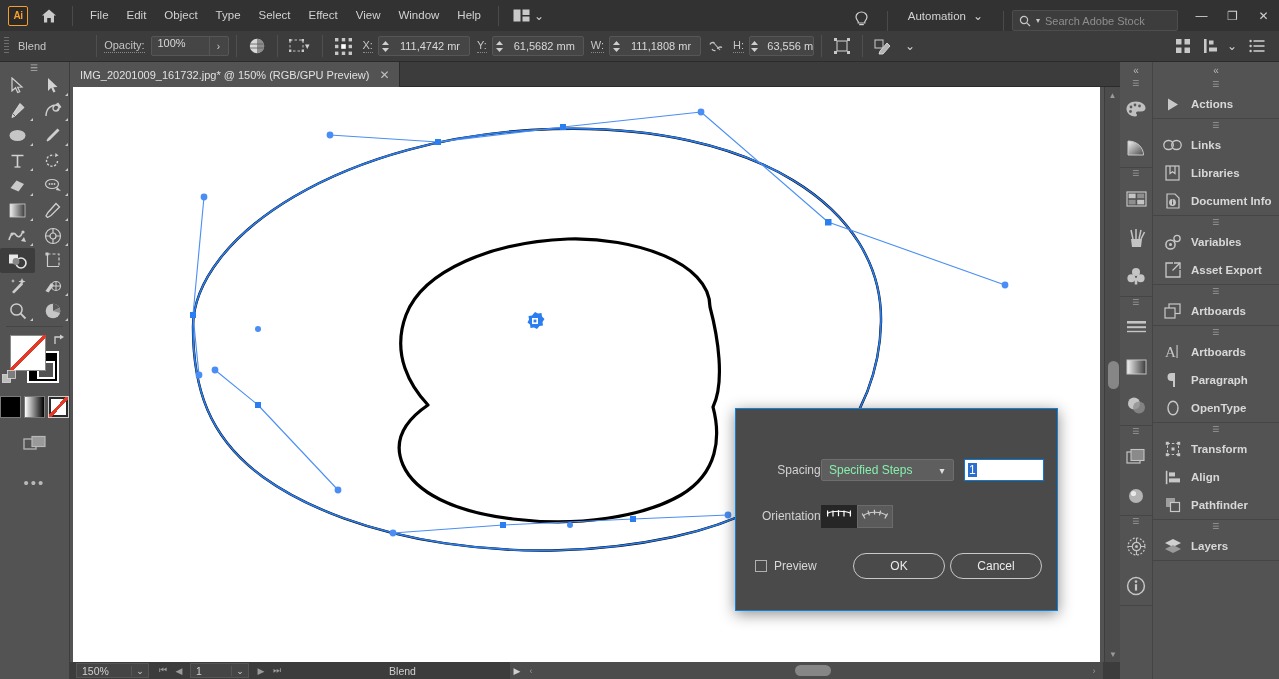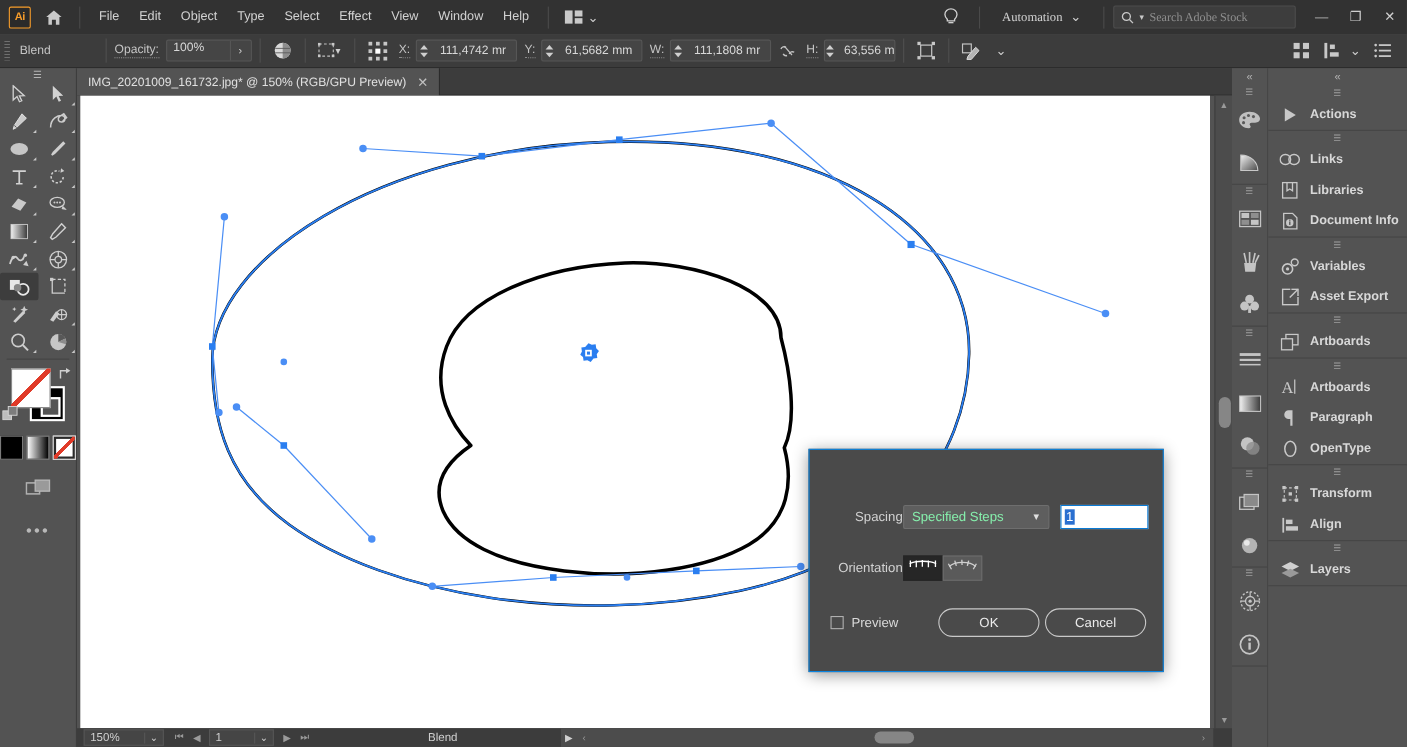--- a/index.html
+++ b/index.html
@@ -32,21 +32,21 @@
     width: 30px; height: 31px; margin-left: 6px;
     display: flex; align-items: center; justify-content: center;
   }
   .mb-sep { width: 1px; height: 20px; background: #4a4a4a; margin: 0 8px; }
   .menu-item {
     padding: 0 9px; height: 31px; line-height: 31px;
     font-size: 11.5px; color: #d2d2d2; cursor: default; white-space: nowrap;
   }
   .arrange-btn { display: flex; align-items: center; gap: 4px; padding: 0 6px; height: 31px; }
   .mb-spacer { flex: 1; }
-  .mb-right { display: flex; align-items: center; height: 31px; font-family: Liberation Serif, serif; }
+  .mb-right { display: flex; align-items: flex-end; height: 31px; }
   .automation-btn {
     display: flex; align-items: center; gap: 7px;
     padding: 0 12px; height: 31px; font-size: 11.5px; color: #d2d2d2;
   }
   .stock-search {
     display: flex; align-items: center; gap: 5px;
     width: 166px; height: 21px; background: #3d3d3d;
     border: 1px solid #4d4d4d; border-radius: 2px; padding: 0 6px; margin-right: 8px;
   }
   .stock-search .ph { color: #8e8e8e; font-size: 11px; }
@@ -1020,20 +1020,29 @@
       </div>
       <div class="prow">
         <span class="ic">
           <svg width="16" height="15" viewBox="0 0 16 15" fill="#c8c8c8">
             <rect x="0.8" y="0.8" width="1.6" height="13.4"></rect>
             <rect x="4" y="2.4" width="6" height="4"></rect>
             <rect x="4" y="8.4" width="11" height="4"></rect>
           </svg>
         </span>
         <span class="lbl">Align</span>
+      </div>
+      <div class="prow">
+        <span class="ic">
+          <svg width="16" height="16" viewBox="0 0 16 16">
+            <rect x="1" y="1" width="9" height="9" fill="#9e9e9e"></rect>
+            <rect x="5.5" y="5.5" width="9" height="9" fill="#535353" stroke="#c8c8c8" stroke-width="1.2"></rect>
+          </svg>
+        </span>
+        <span class="lbl">Pathfinder</span>
       </div>
     </div>
 
     <div class="pgroup">
       <div class="pgroup-grip">☰</div>
       <div class="prow">
         <span class="ic">
           <svg width="18" height="16" viewBox="0 0 18 16">
             <path d="M9 1 L17 5 L9 9 L1 5 Z" fill="#d0d0d0"></path>
             <path d="M9 7 L17 11 L9 15 L1 11 Z" fill="#9a9a9a"></path>

